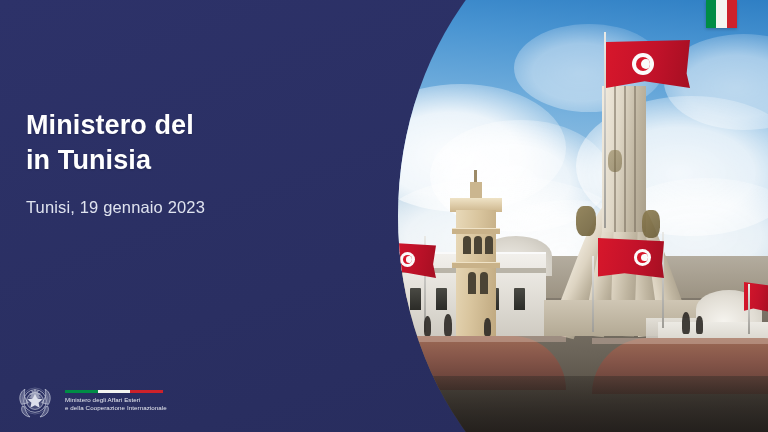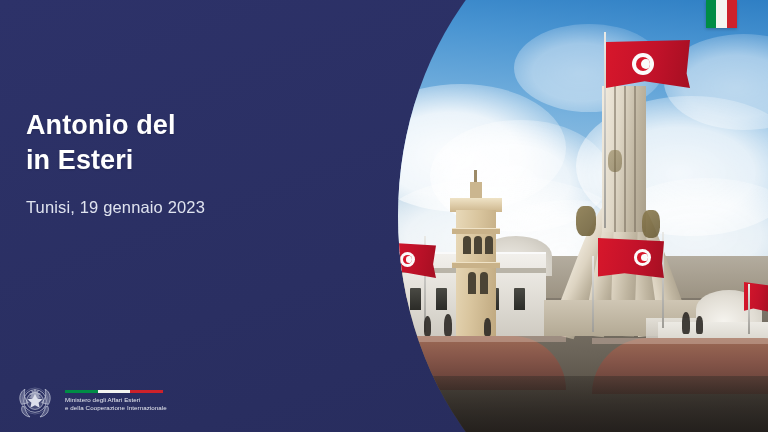--- a/index.html
+++ b/index.html
@@ -354,22 +354,22 @@
   </div>
 
   <div class="ribbon">
     <span style="background:#008c45"></span>
     <span style="background:#f4f5f0"></span>
     <span style="background:#cd212a"></span>
   </div>
 
   <div class="title-block">
     <h1 class="title">
-      <span class="ln">Antonio del</span>
-      <span class="ln">in Esteri</span>
+      <span class="ln">Ministero del</span>
+      <span class="ln">in Tunisia</span>
     </h1>
     <div class="subtitle">Tunisi, 19 gennaio 2023</div>
   </div>
 
   <div class="footer">
     <svg class="emblem" viewBox="0 0 100 100" aria-hidden="true">
       <g fill="none" stroke="#d7dbe8" stroke-width="1.6">
         <path d="M18 58 C10 44 14 28 26 22 C22 34 26 46 34 54 Z" fill="rgba(215,219,232,.30)"></path>
         <path d="M82 58 C90 44 86 28 74 22 C78 34 74 46 66 54 Z" fill="rgba(215,219,232,.30)"></path>
         <path d="M20 62 C14 74 24 86 38 88 C30 80 26 72 26 64 Z" fill="rgba(215,219,232,.25)"></path>

